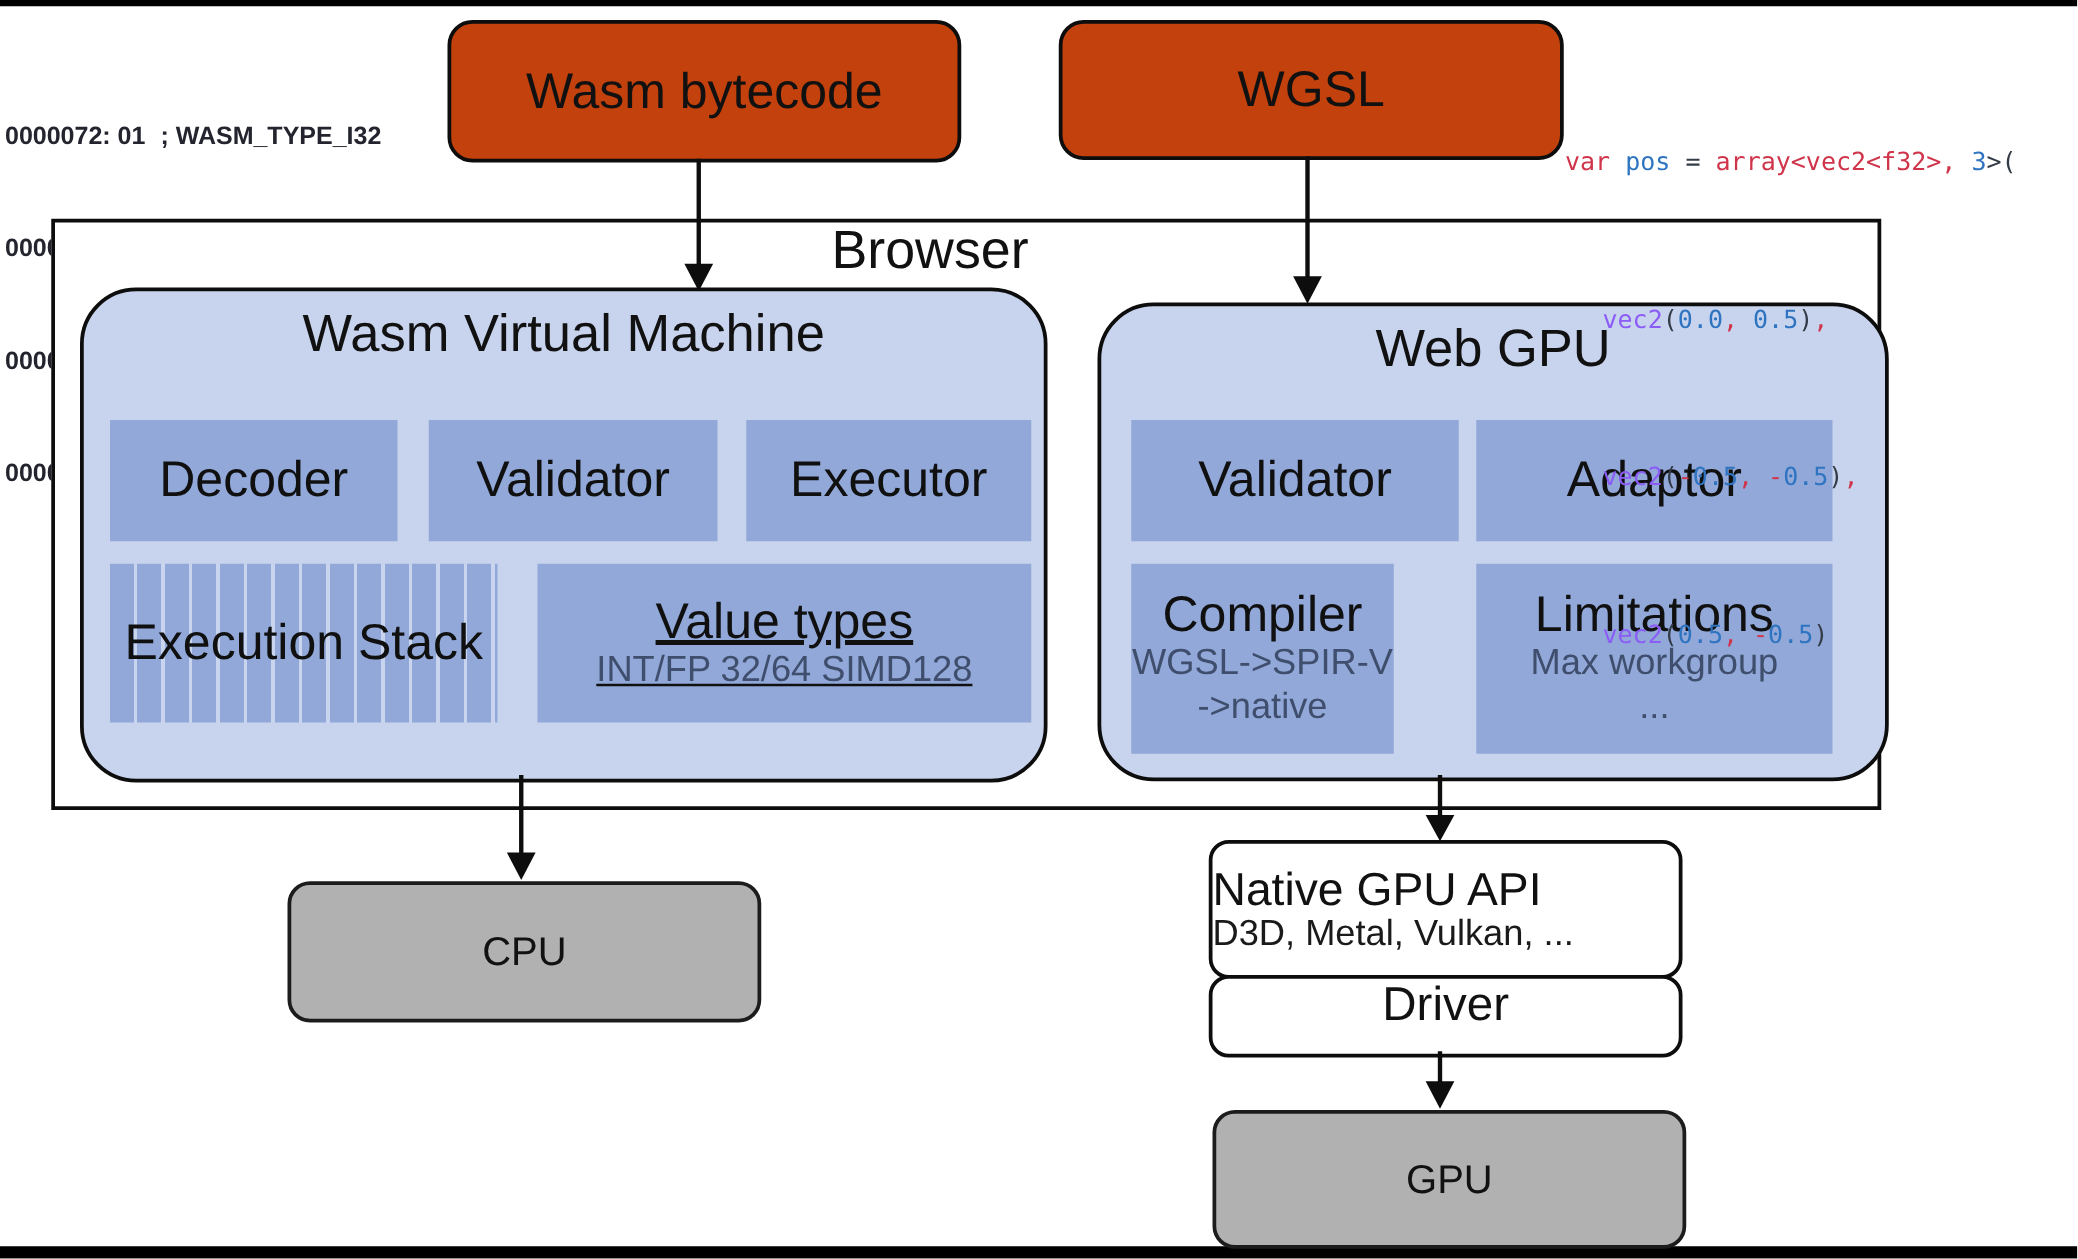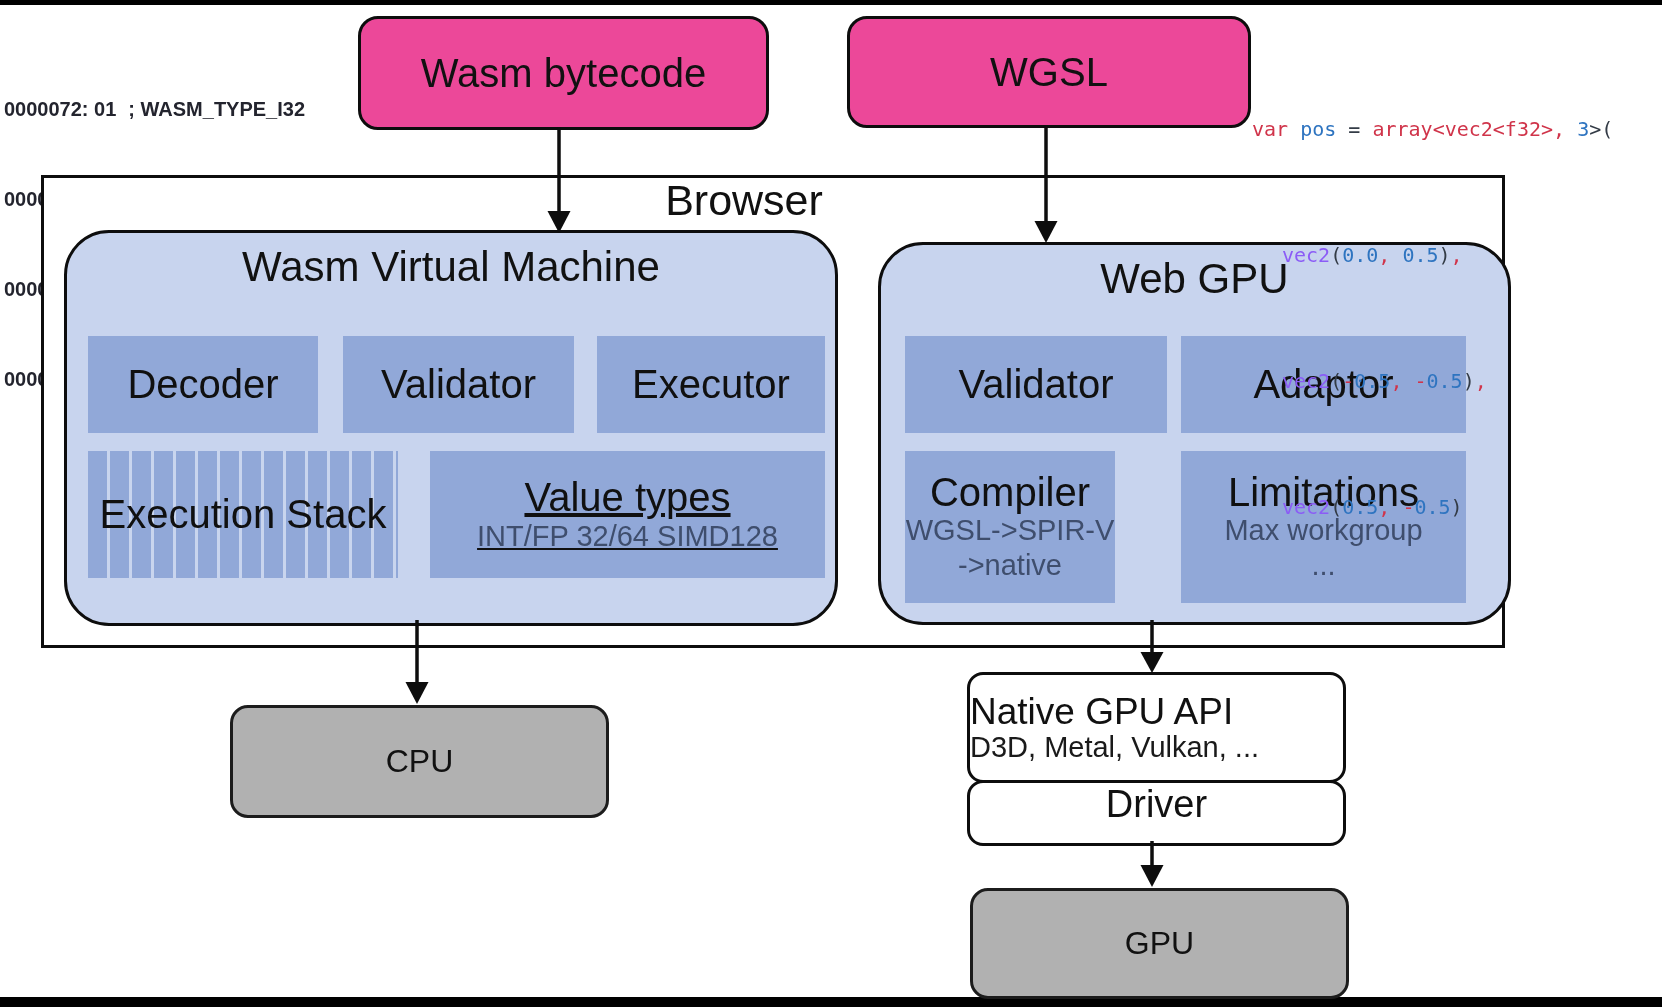--- a/index.html
+++ b/index.html
@@ -7,21 +7,21 @@
     position:relative;width:1662px;height:1007px;background:#ffffff;
     font-family:"Liberation Sans",sans-serif;overflow:hidden;color:#111;
   }
   .abs{position:absolute;}
   .bar{left:0;width:1662px;background:#000;}
   
   .hexdump{left:4px;top:34px;z-index:1;font-weight:700;font-size:20px;line-height:30px;
     color:#23242e;white-space:pre;}
   .hexline .cmt{margin-left:12px;}
   
-  .node{background:#ec4899;border:3.5px solid #0d0d0d;border-radius:20px;
+  .node{background:#c2410c;border:3.5px solid #0d0d0d;border-radius:20px;
     display:flex;align-items:center;justify-content:center;text-align:center;z-index:4;}
   .box-wasm{left:358px;top:16px;width:405px;height:108px;font-size:40px;}
   .box-wgsl{left:847px;top:16px;width:398px;height:106px;font-size:40px;}
   
   .code{left:1252px;top:24px;z-index:6;font-family:"DejaVu Sans Mono",monospace;
     font-size:20px;line-height:42px;white-space:pre;}
   .code .indent{padding-left:30px;}
   .tok-red{color:#d0344a;}
   .tok-blue{color:#2e74c0;}
   .tok-purple{color:#8b5cf6;}

